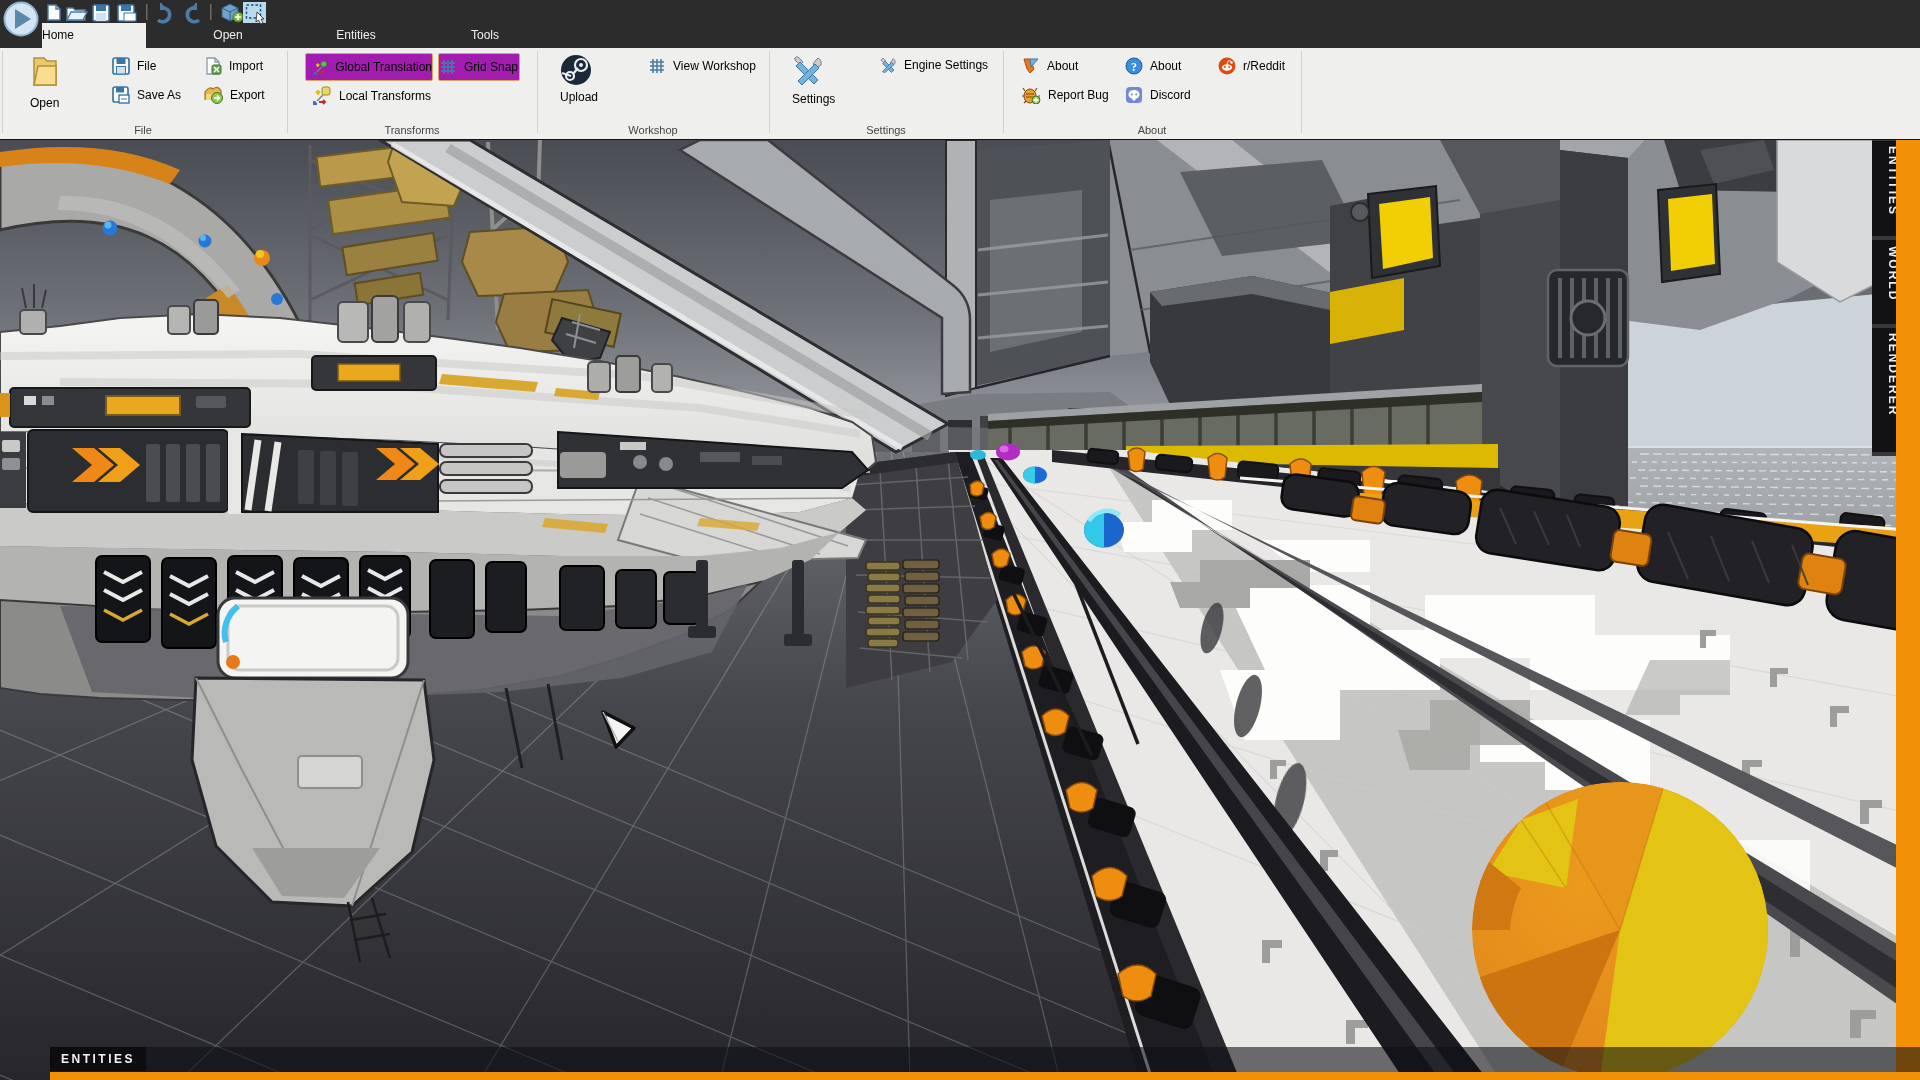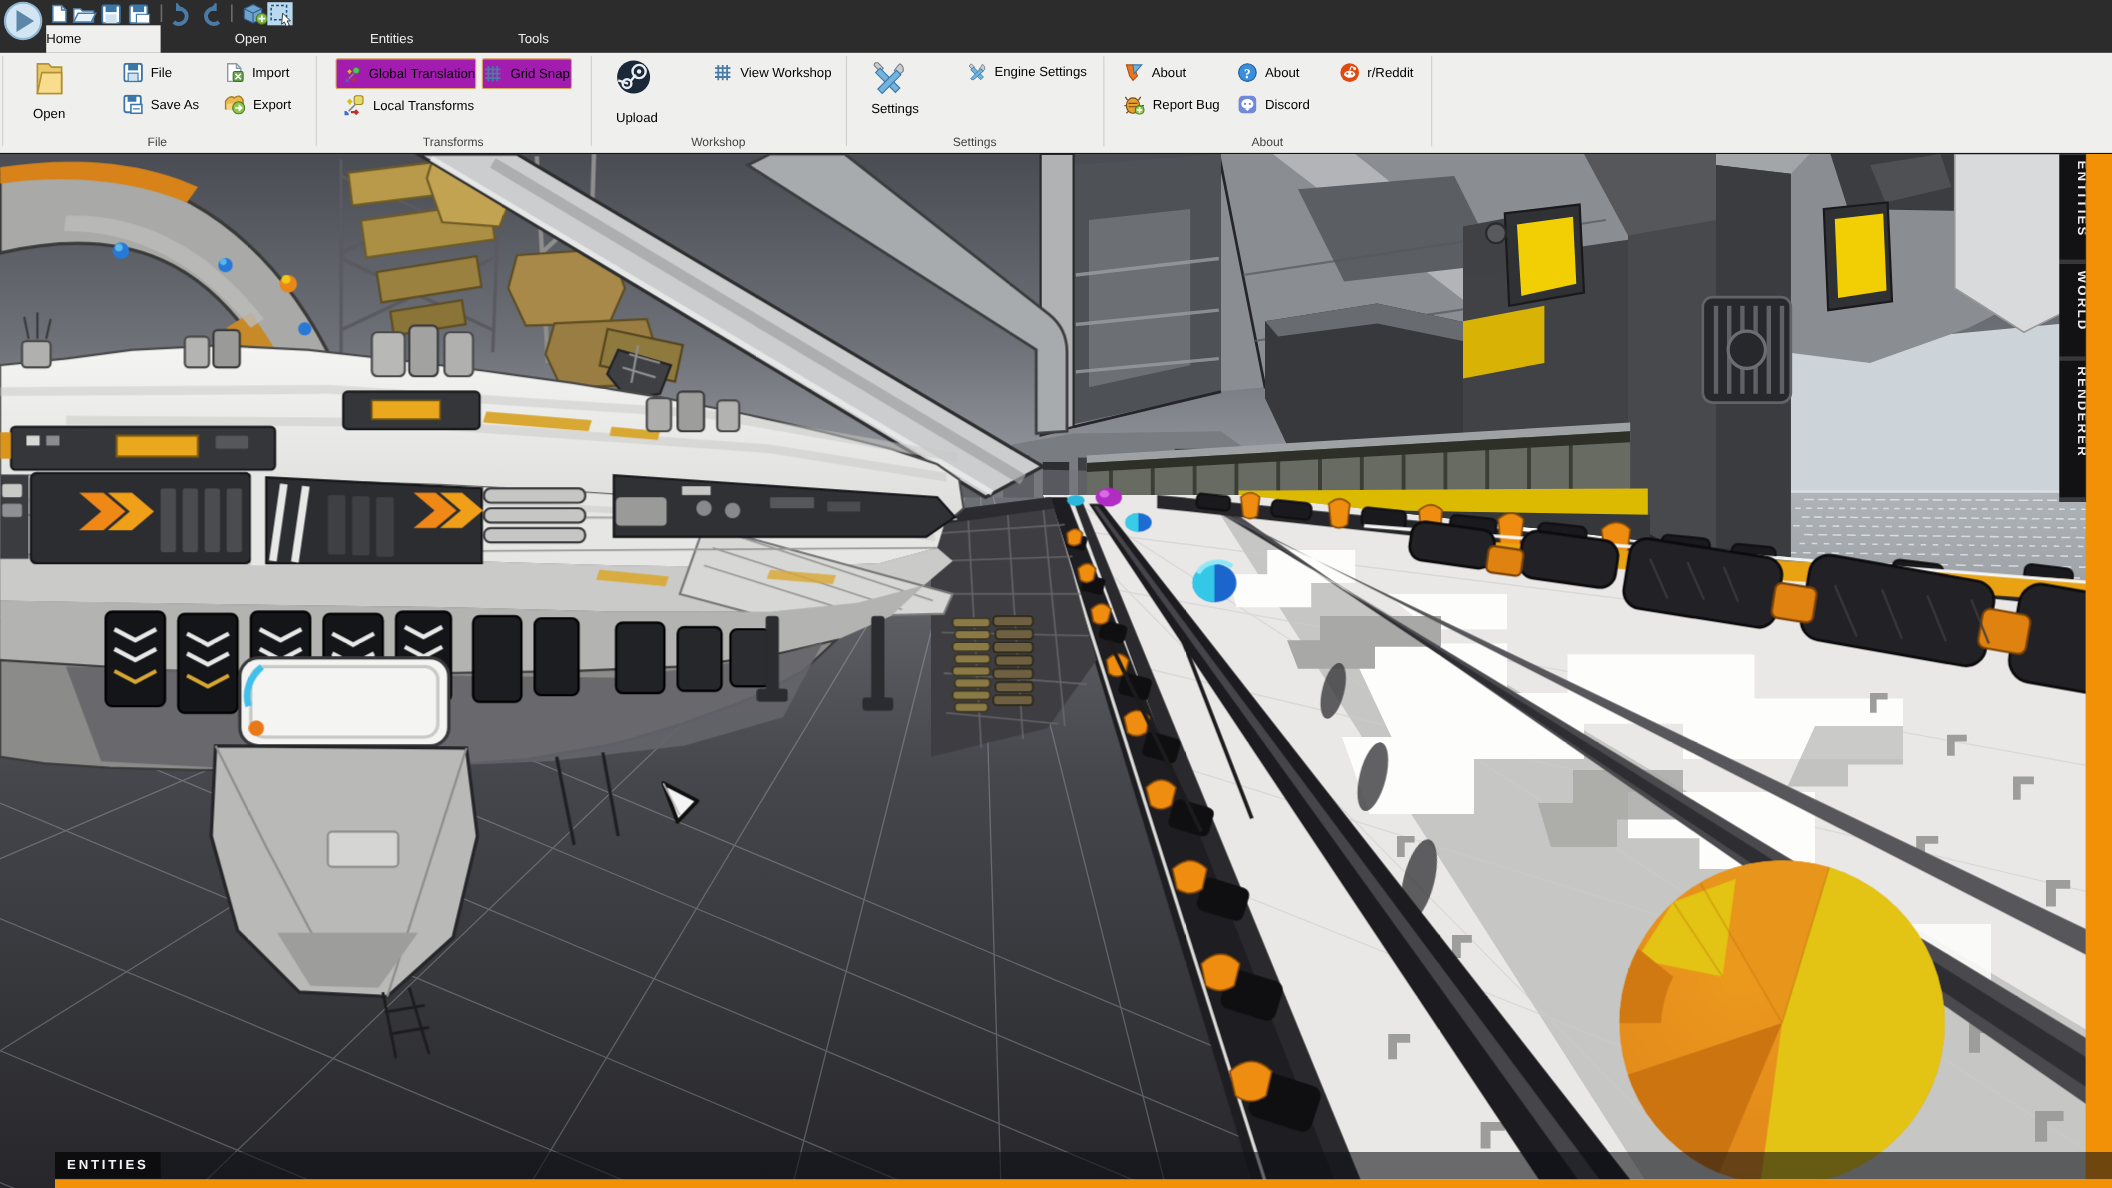--- a/index.html
+++ b/index.html
@@ -158,21 +158,21 @@
  </div>
 
  <div class="bigbtn" style="left:560px;top:6px;width:60px">
   <svg width="32" height="32" viewBox="0 0 32 32">
    <circle cx="16" cy="16" r="15" fill="#1b2838"></circle>
    <circle cx="21" cy="11" r="6" fill="none" stroke="#e8eef4" stroke-width="2.2"></circle>
    <circle cx="21" cy="11" r="2" fill="#e8eef4"></circle>
    <circle cx="10" cy="22" r="4" fill="none" stroke="#e8eef4" stroke-width="2.2"></circle>
    <path d="M2 19 l9 3 M13 20 l5 -6" stroke="#e8eef4" stroke-width="2.2"></path>
   </svg>
-  <div style="margin-top:11px">Upload</div>
+  <div style="margin-top:1px">Upload</div>
  </div>
  <div class="btn" style="left:648px;top:9px">
   <svg width="18" height="18" viewBox="0 0 18 18">
           <g stroke="#4a7ba6" stroke-width="1.6" fill="none">
             <path d="M2 5 h14 M2 9 h14 M2 13 h14 M5 2 v14 M9 2 v14 M13 2 v14"></path>
           </g>
         </svg>
   <span>View Workshop</span>
  </div>
 

